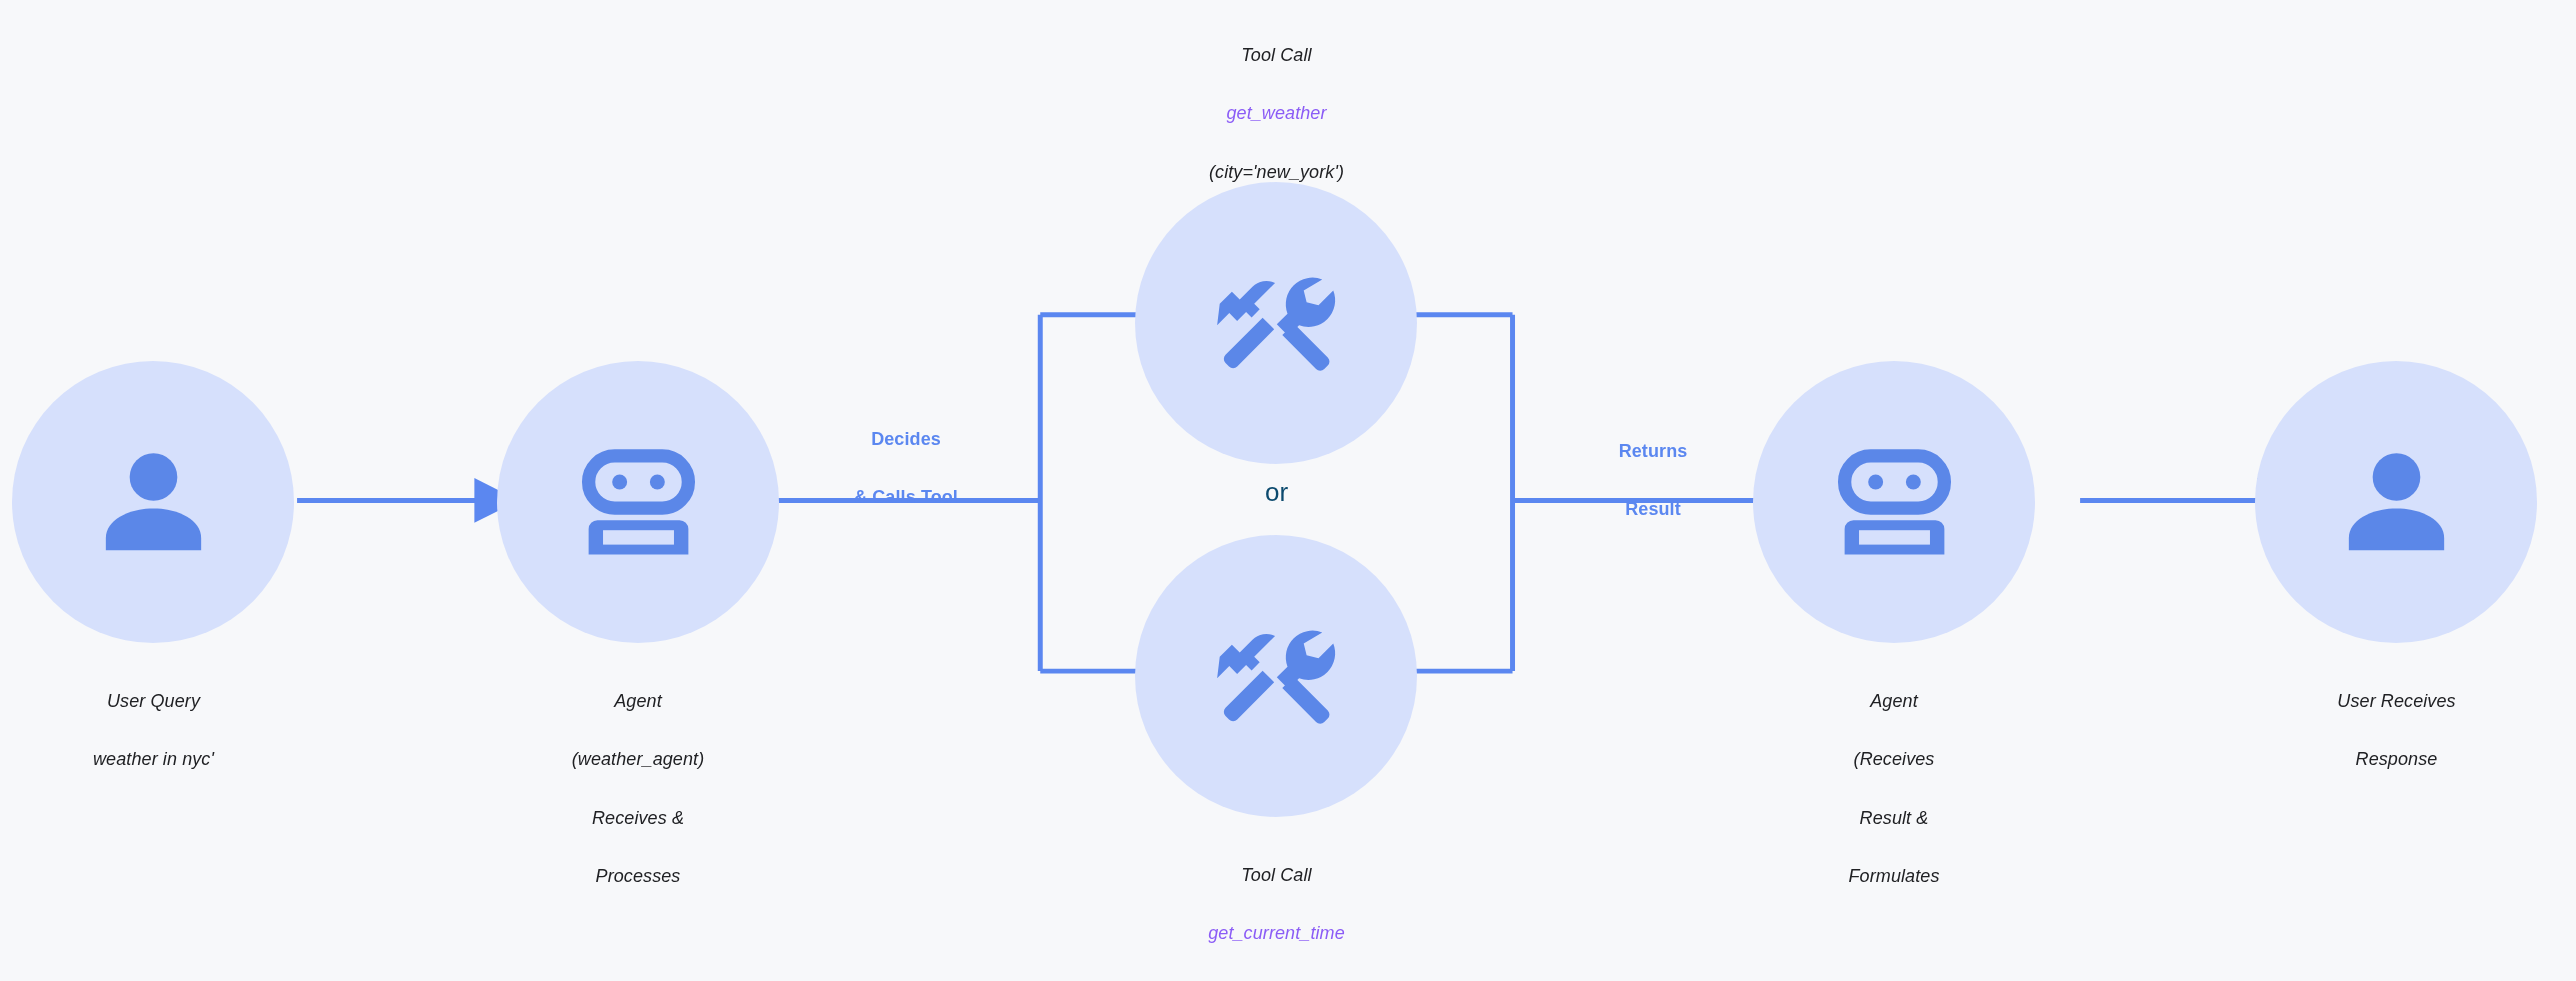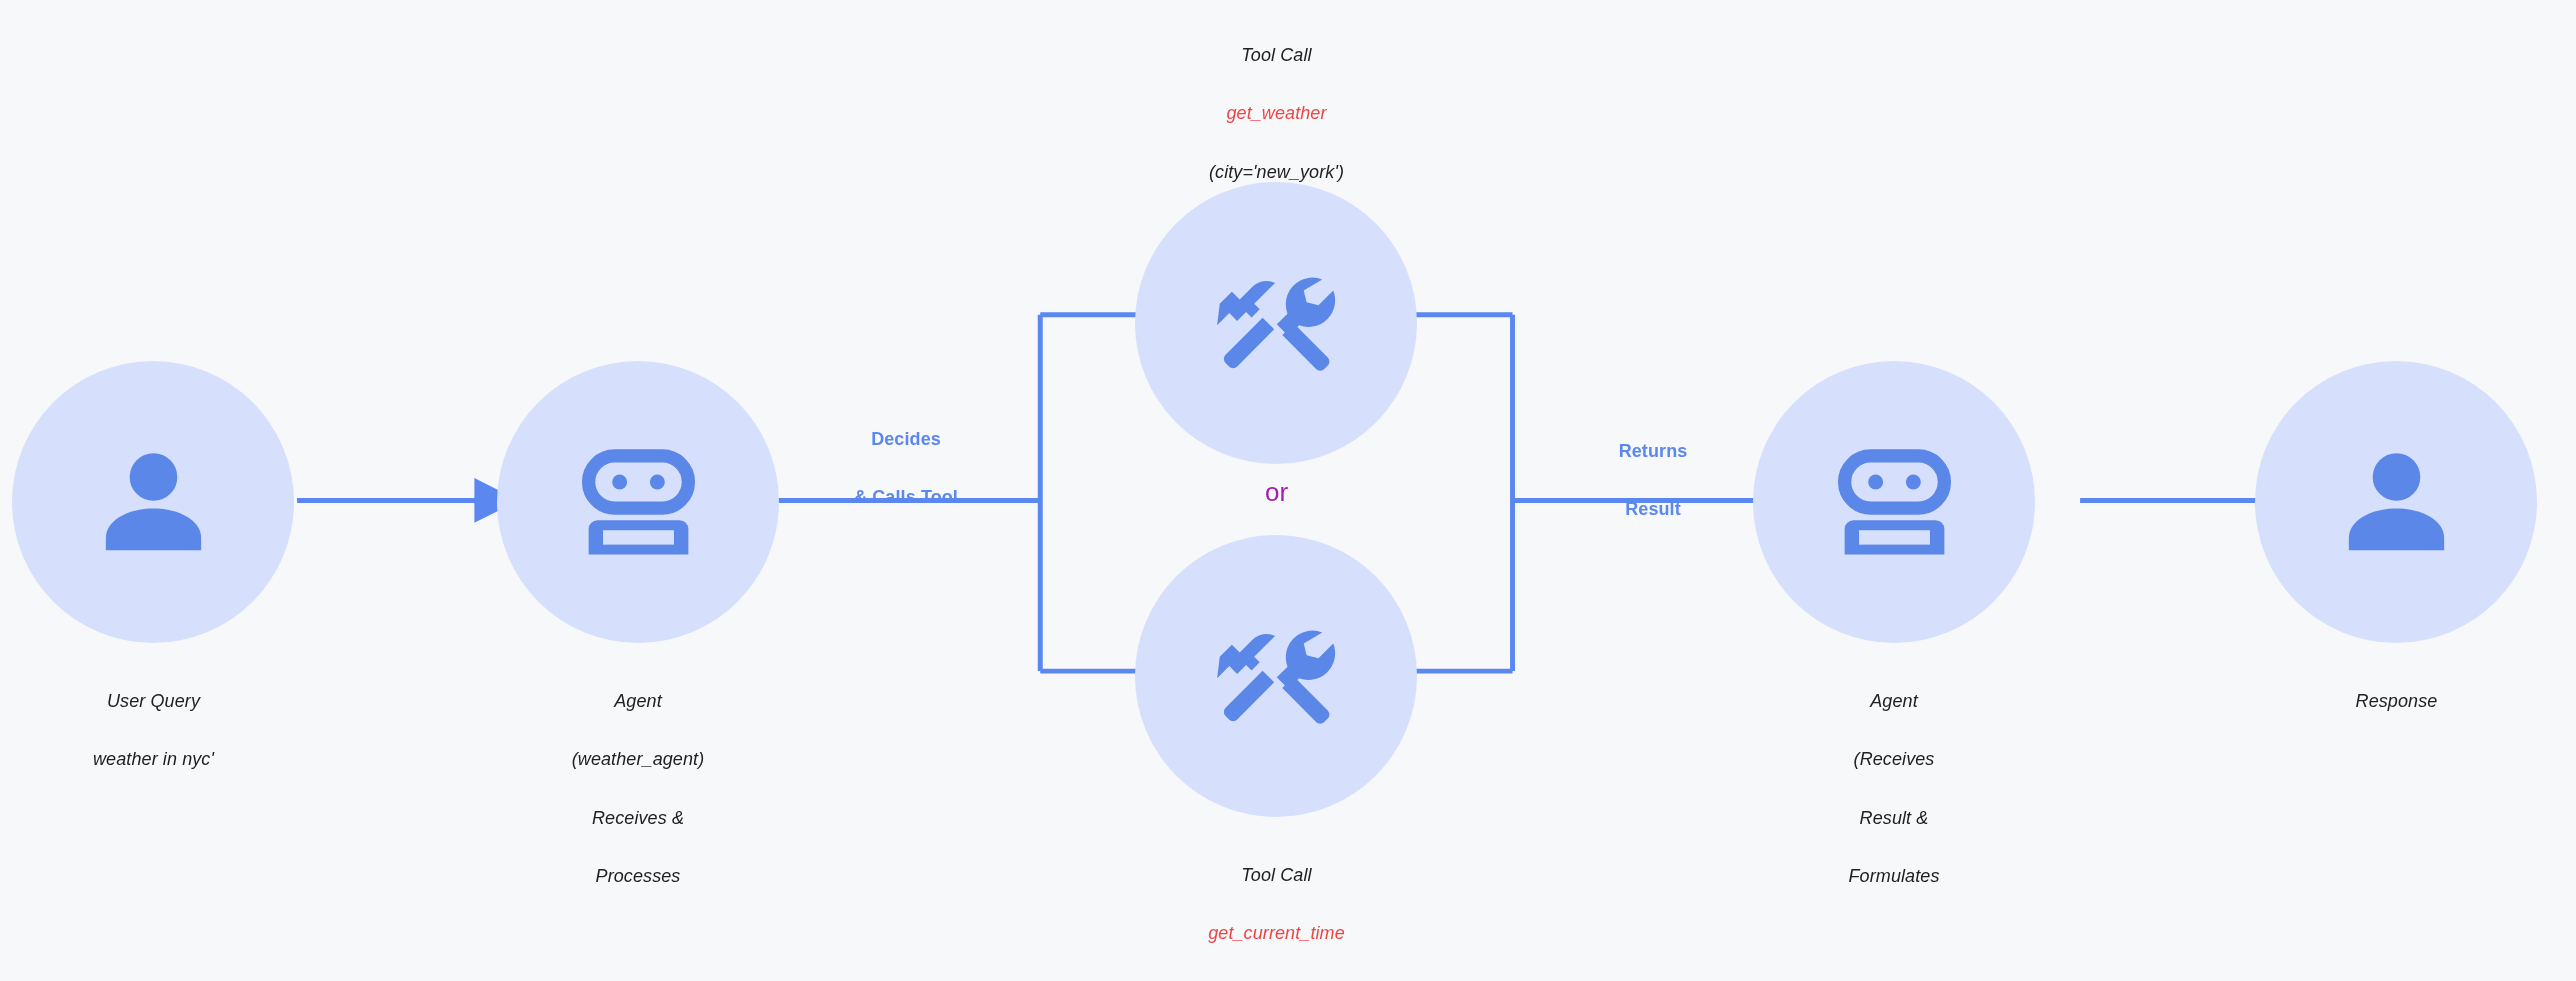--- a/index.html
+++ b/index.html
@@ -50,38 +50,38 @@
     font-size: 18px;
     line-height: 1.62;
     letter-spacing: 0.1px;
     white-space: pre-line;
     font-style: italic;
   }
   .caption.above {
     
   }
   .accent-line {
-    color: #ef4444;
+    color: #8b5cf6;
   }
   .edge-label {
     position: absolute;
     z-index: 3;
     text-align: center;
     color: #5b87f0;
     font-weight: bold;
     font-size: 18px;
     line-height: 1.62;
     white-space: pre-line;
     letter-spacing: 0.1px;
   }
   .or-label {
     position: absolute;
     z-index: 3;
     text-align: center;
-    color: #a21caf;
+    color: #0c4a6e;
     font-size: 26px;
     line-height: 1.4;
   }
   
   #user-query-node      { left: 0px;    top: 361px; width: 307px; }
   #agent-receive-node   { left: 464px;  top: 361px; width: 348px; }
   #tool-top-node        { left: 1094px; top: 182px; width: 365px; }
   #tool-bottom-node     { left: 1094px; top: 535px; width: 365px; }
   #agent-process-node   { left: 1695px; top: 361px; width: 398px; }
   #user-response-node   { left: 2217px; top: 361px; width: 359px; }
@@ -218,18 +218,19 @@
   </div>
 
   <div class="node" id="user-response-node">
     <div class="disc" style="left:38px; top:0px; width:282px; height:282px;">
       <svg width="133" height="133" viewBox="0 0 24 24">
         <circle cx="12" cy="7.4" r="4.3" fill="#5b87e8"></circle>
         <path d="M3.4 20.6 v-2.2 c0-3.1 3.9-5.3 8.6-5.3 s8.6 2.2 8.6 5.3 v2.2 z" fill="#5b87e8"></path>
       </svg>
     </div>
     <div class="caption" style="left:0px; top:297px; width:359px;">
+      <div>User Receives</div>
       <div>Response</div>
     </div>
   </div>
 
 </div>
 
 
 </body></html>

